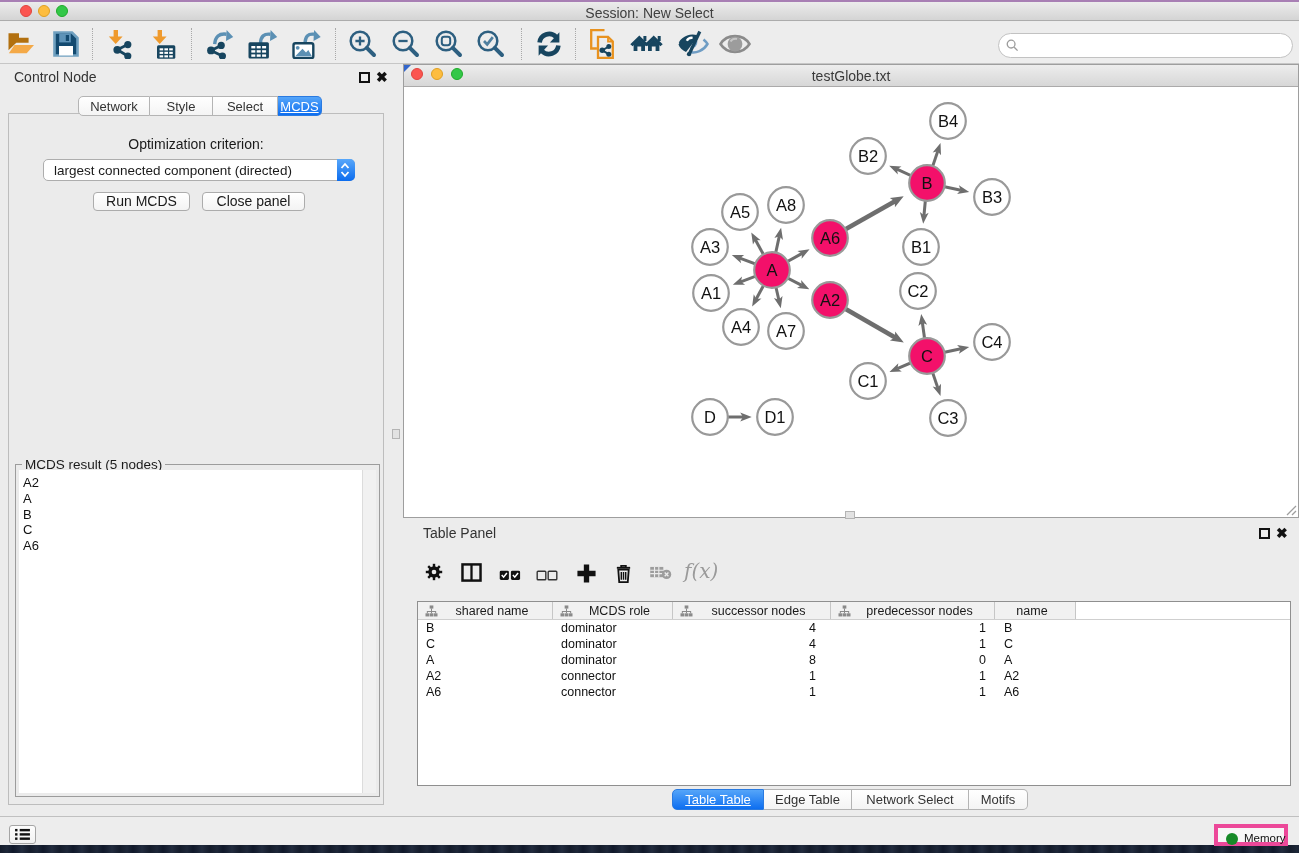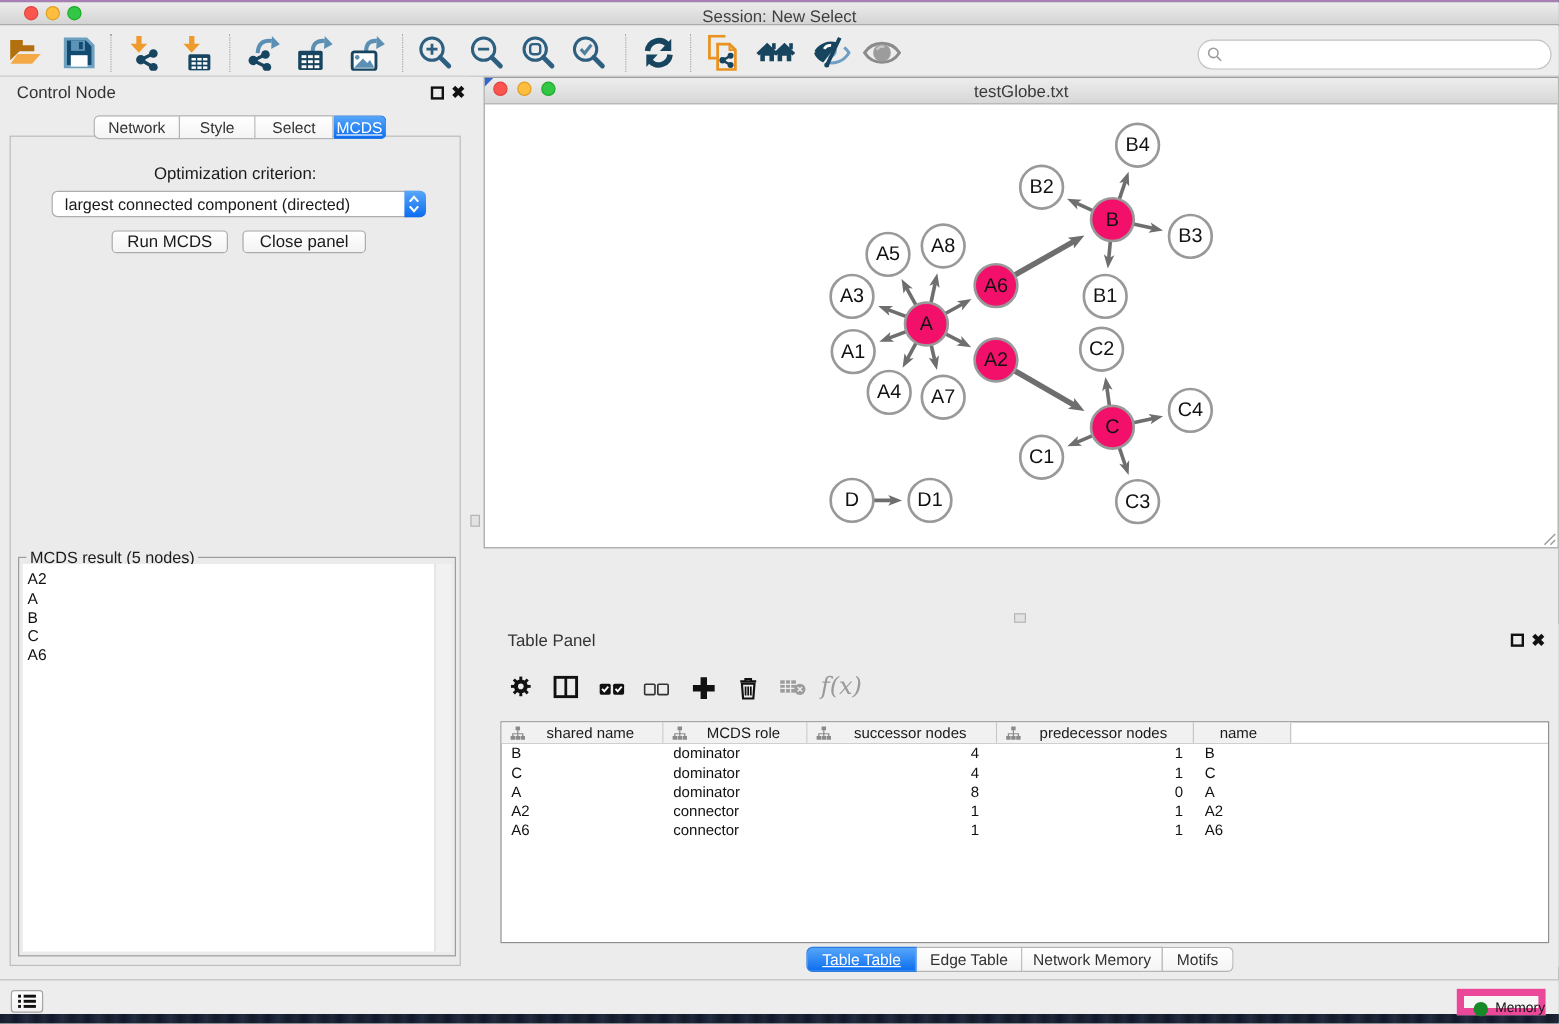--- a/index.html
+++ b/index.html
@@ -66,21 +66,21 @@
 .resultbox { position:absolute; left:6px; top:350px; width:365px; height:333px; border:1px solid #9c9c9c; }
 .resultbox .legend { position:absolute; left:6px; top:-8px; background:#ebebeb; padding:0 3px;
   font-size:13.5px; color:#1a1a1a; }
 .resultlist { position:absolute; left:3px; top:5px; right:3px; bottom:3px; background:#fff; }
 .resultlist .scroll { position:absolute; right:0px; top:0; width:14px; height:100%;
   background:#f1f1f1; border-left:1px solid #dcdcdc; }
 .resultlist ul { list-style:none; position:absolute; left:4px; top:5px; }
 .resultlist li { font-size:13px; color:#111; height:15.8px; line-height:15.8px; }
 
 
-.net-window { position:absolute; left:403px; top:62px; width:896px; height:393px;
+.net-window { position:absolute; left:403px; top:62px; width:896px; height:454px;
   background:#fff; border:1px solid #9e9e9e; }
 .net-titlebar { position:absolute; left:0; top:0; width:100%; height:22px;
   background:linear-gradient(#ededed,#d7d7d7); border-bottom:1px solid #abaaaa; }
 .net-titlebar .title { position:absolute; left:0; right:0; top:3px; text-align:center; font-size:14px; color:#3a3a3a; }
 .net-titlebar .tl { top:3px; }
 .net-titlebar .tl.red { left:7px; } .net-titlebar .tl.yellow { left:27px; } .net-titlebar .tl.green { left:47px; }
 .corner-tri { position:absolute; left:0; top:0; width:0; height:0;
   border-top:7px solid #3366cc; border-right:7px solid transparent; }
 .net-canvas { position:absolute; left:0; top:22px; width:894px; height:421px; }
 .resize-grip { position:absolute; right:1px; bottom:1px; width:14px; height:14px; }
@@ -112,21 +112,21 @@
 .tp-tabs .tab { height:21px; line-height:20px; }
 .tp-tabs .tab:nth-child(1){ width:92px; } .tp-tabs .tab:nth-child(2){ width:88px; }
 .tp-tabs .tab:nth-child(3){ width:117px; } .tp-tabs .tab:nth-child(4){ width:59px; }
 
 
 .statusbar { position:absolute; left:0; top:814px; width:1299px; height:29px;
   background:#ededed; border-top:1px solid #c0c0c0; }
 .statuslist-btn { position:absolute; left:9px; top:8px; width:27px; height:19px;
   background:linear-gradient(#fdfdfd,#f2f2f2); border:1px solid #a5a5a5; border-radius:3px; }
 .memory-badge { position:absolute; left:1214px; top:7px; width:74px; height:22px;
-  background:#f6f6f6; border:6px solid #ec4899; }
+  background:#f6f6f6; border:4px solid #ec4899; }
 .memory-badge .dot { position:absolute; left:8px; top:5px; width:12px; height:12px; border-radius:50%; background:#178a28; }
 .memory-badge .mlabel { position:absolute; left:26px; top:4px; font-size:11.5px; color:#111; }
 </style>
 </head>
 <body>
 
 <div class="desktop">
   <div class="desktop-top"></div>
   <div class="desktop-bottom"></div>
 
@@ -610,21 +610,21 @@
               <span class="c1">connector</span>
               <span class="c2">1</span>
               <span class="c3">1</span>
               <span class="c4">A6</span>
             </div>
           </div>
       </div>
       <div class="tabs tp-tabs" id="tp-tabs">
           <div class="tab sel">Table Table</div>
           <div class="tab">Edge Table</div>
-          <div class="tab">Network Memory</div>
+          <div class="tab">Network Select</div>
           <div class="tab">Motifs</div>
         </div>
     </div>
 
     <div class="statusbar">
       <span class="statuslist-btn">
         <svg width="17" height="13" viewBox="0 0 18 14" style="margin:2px 0 0 4px">
           <g fill="#111">
             <rect x="1" y="1" width="2.6" height="2.6"></rect>
               <rect x="6" y="1" width="11" height="2.6"></rect>

